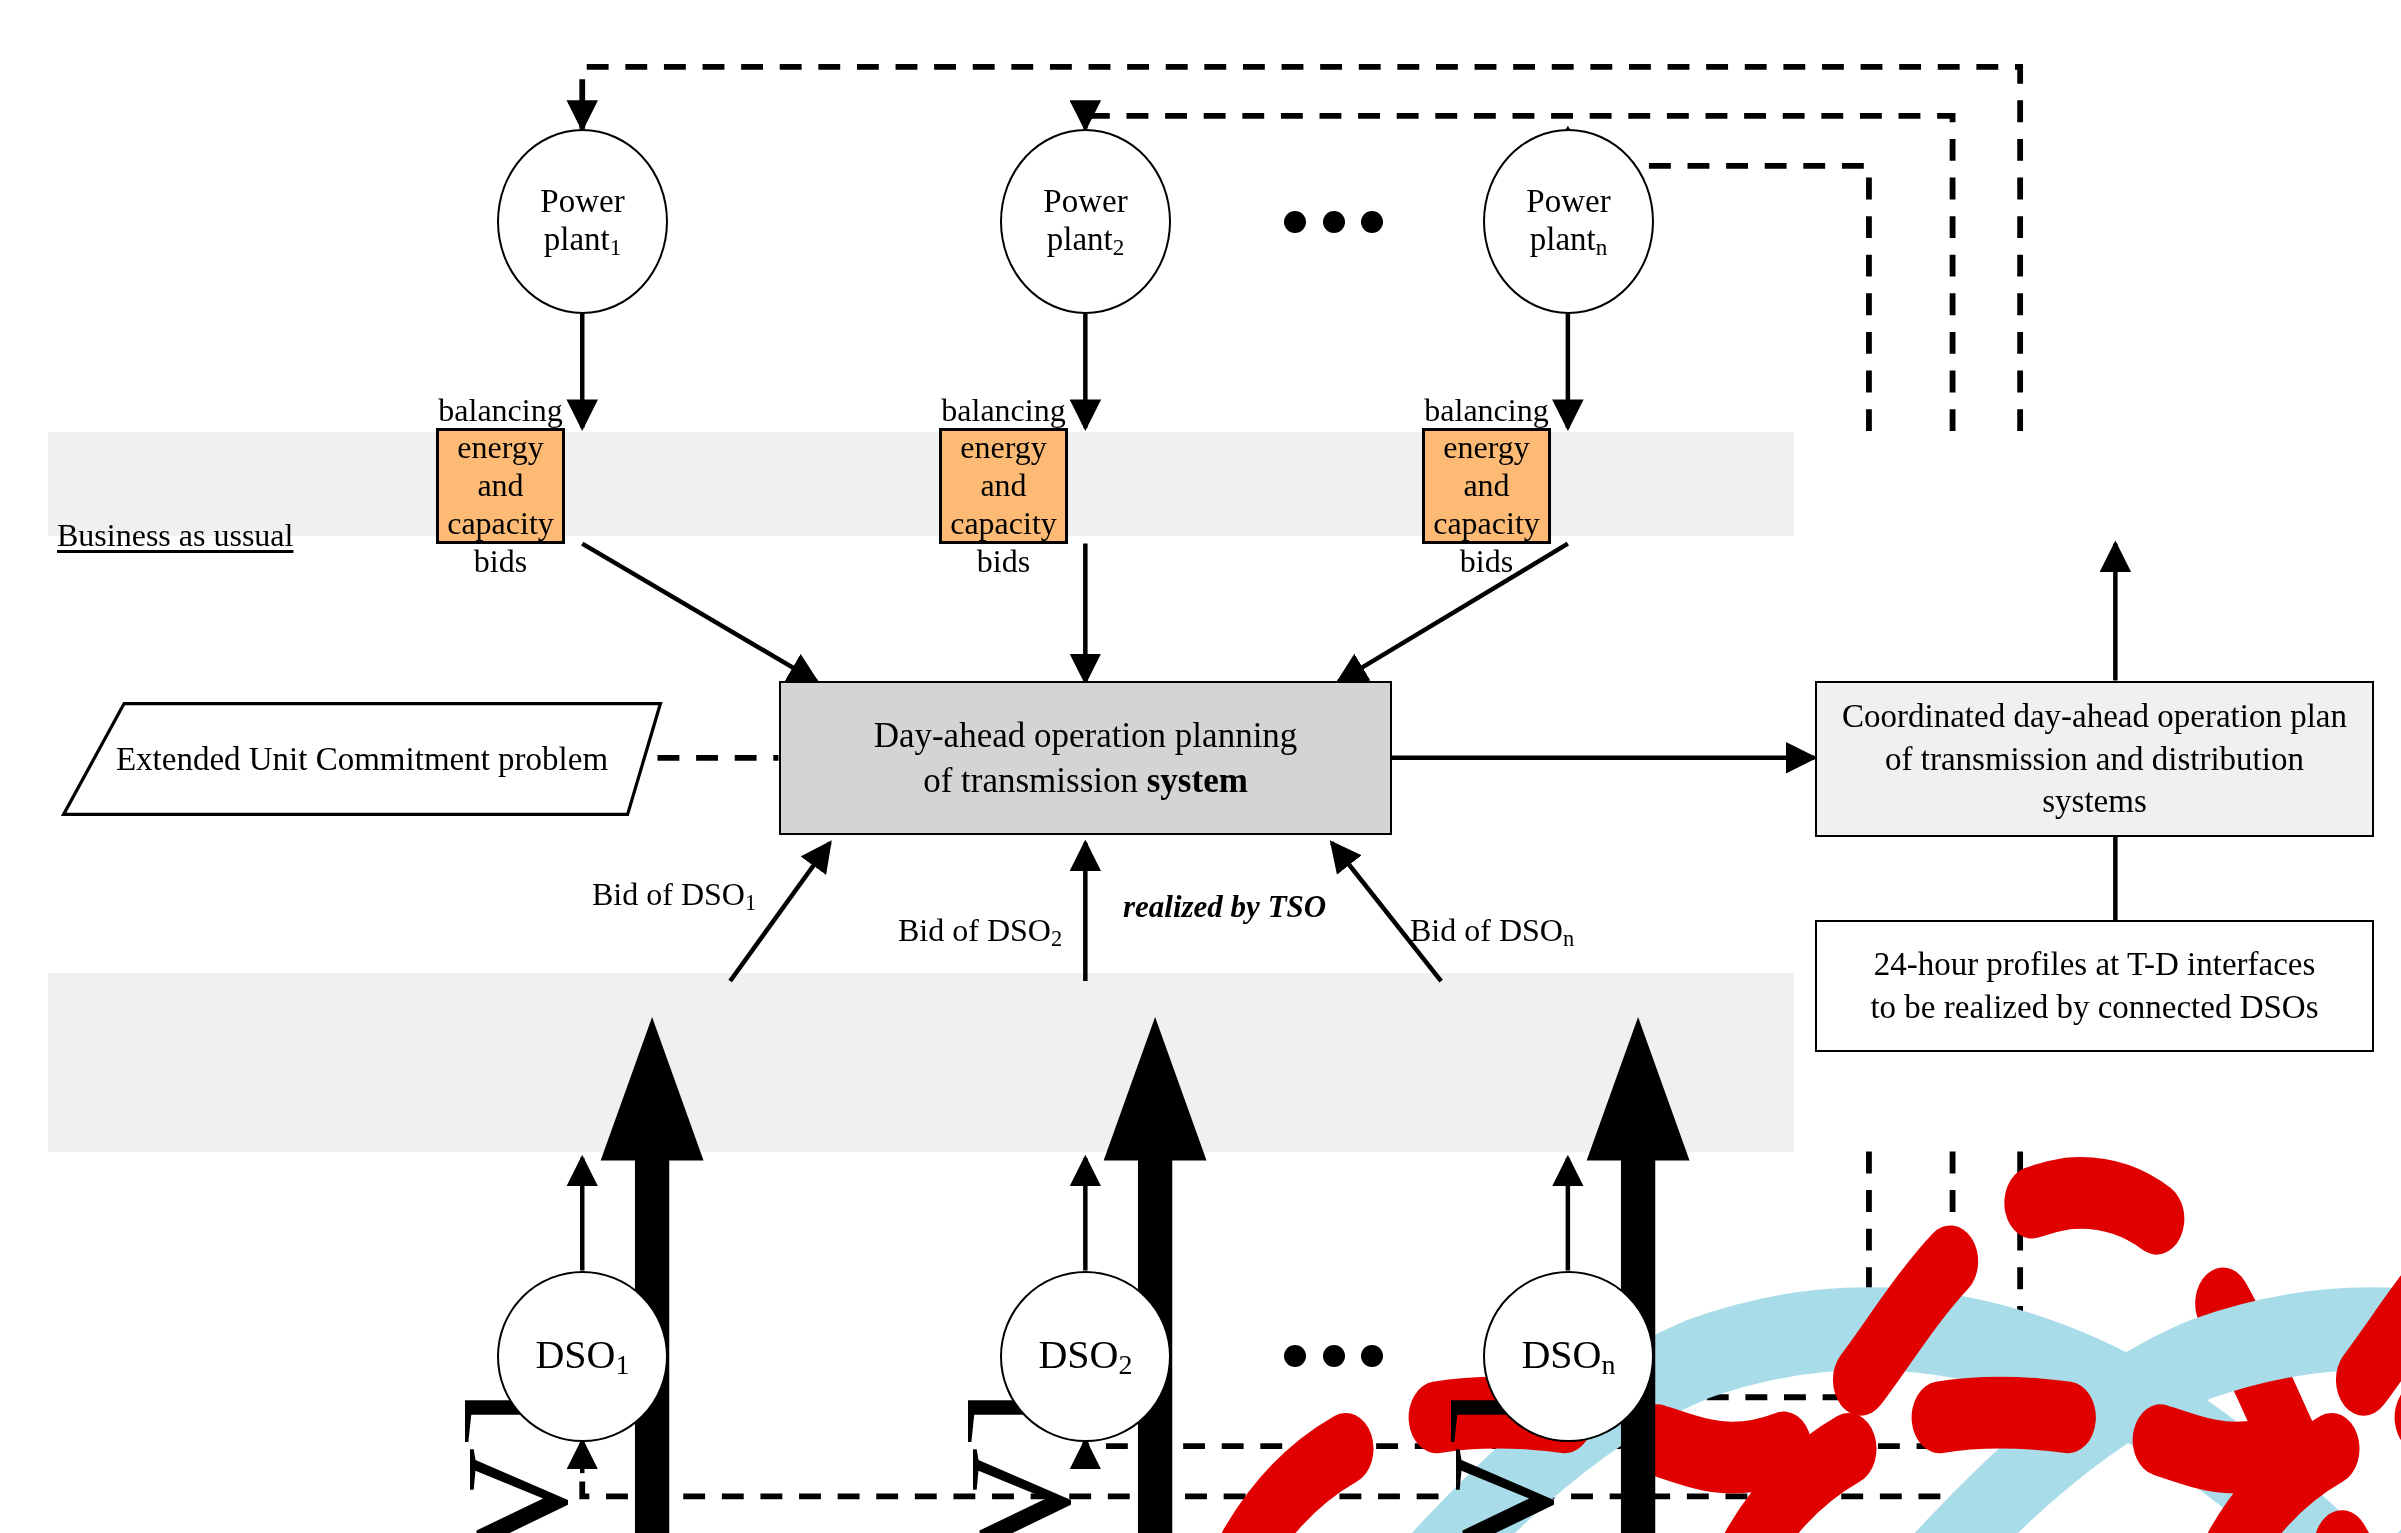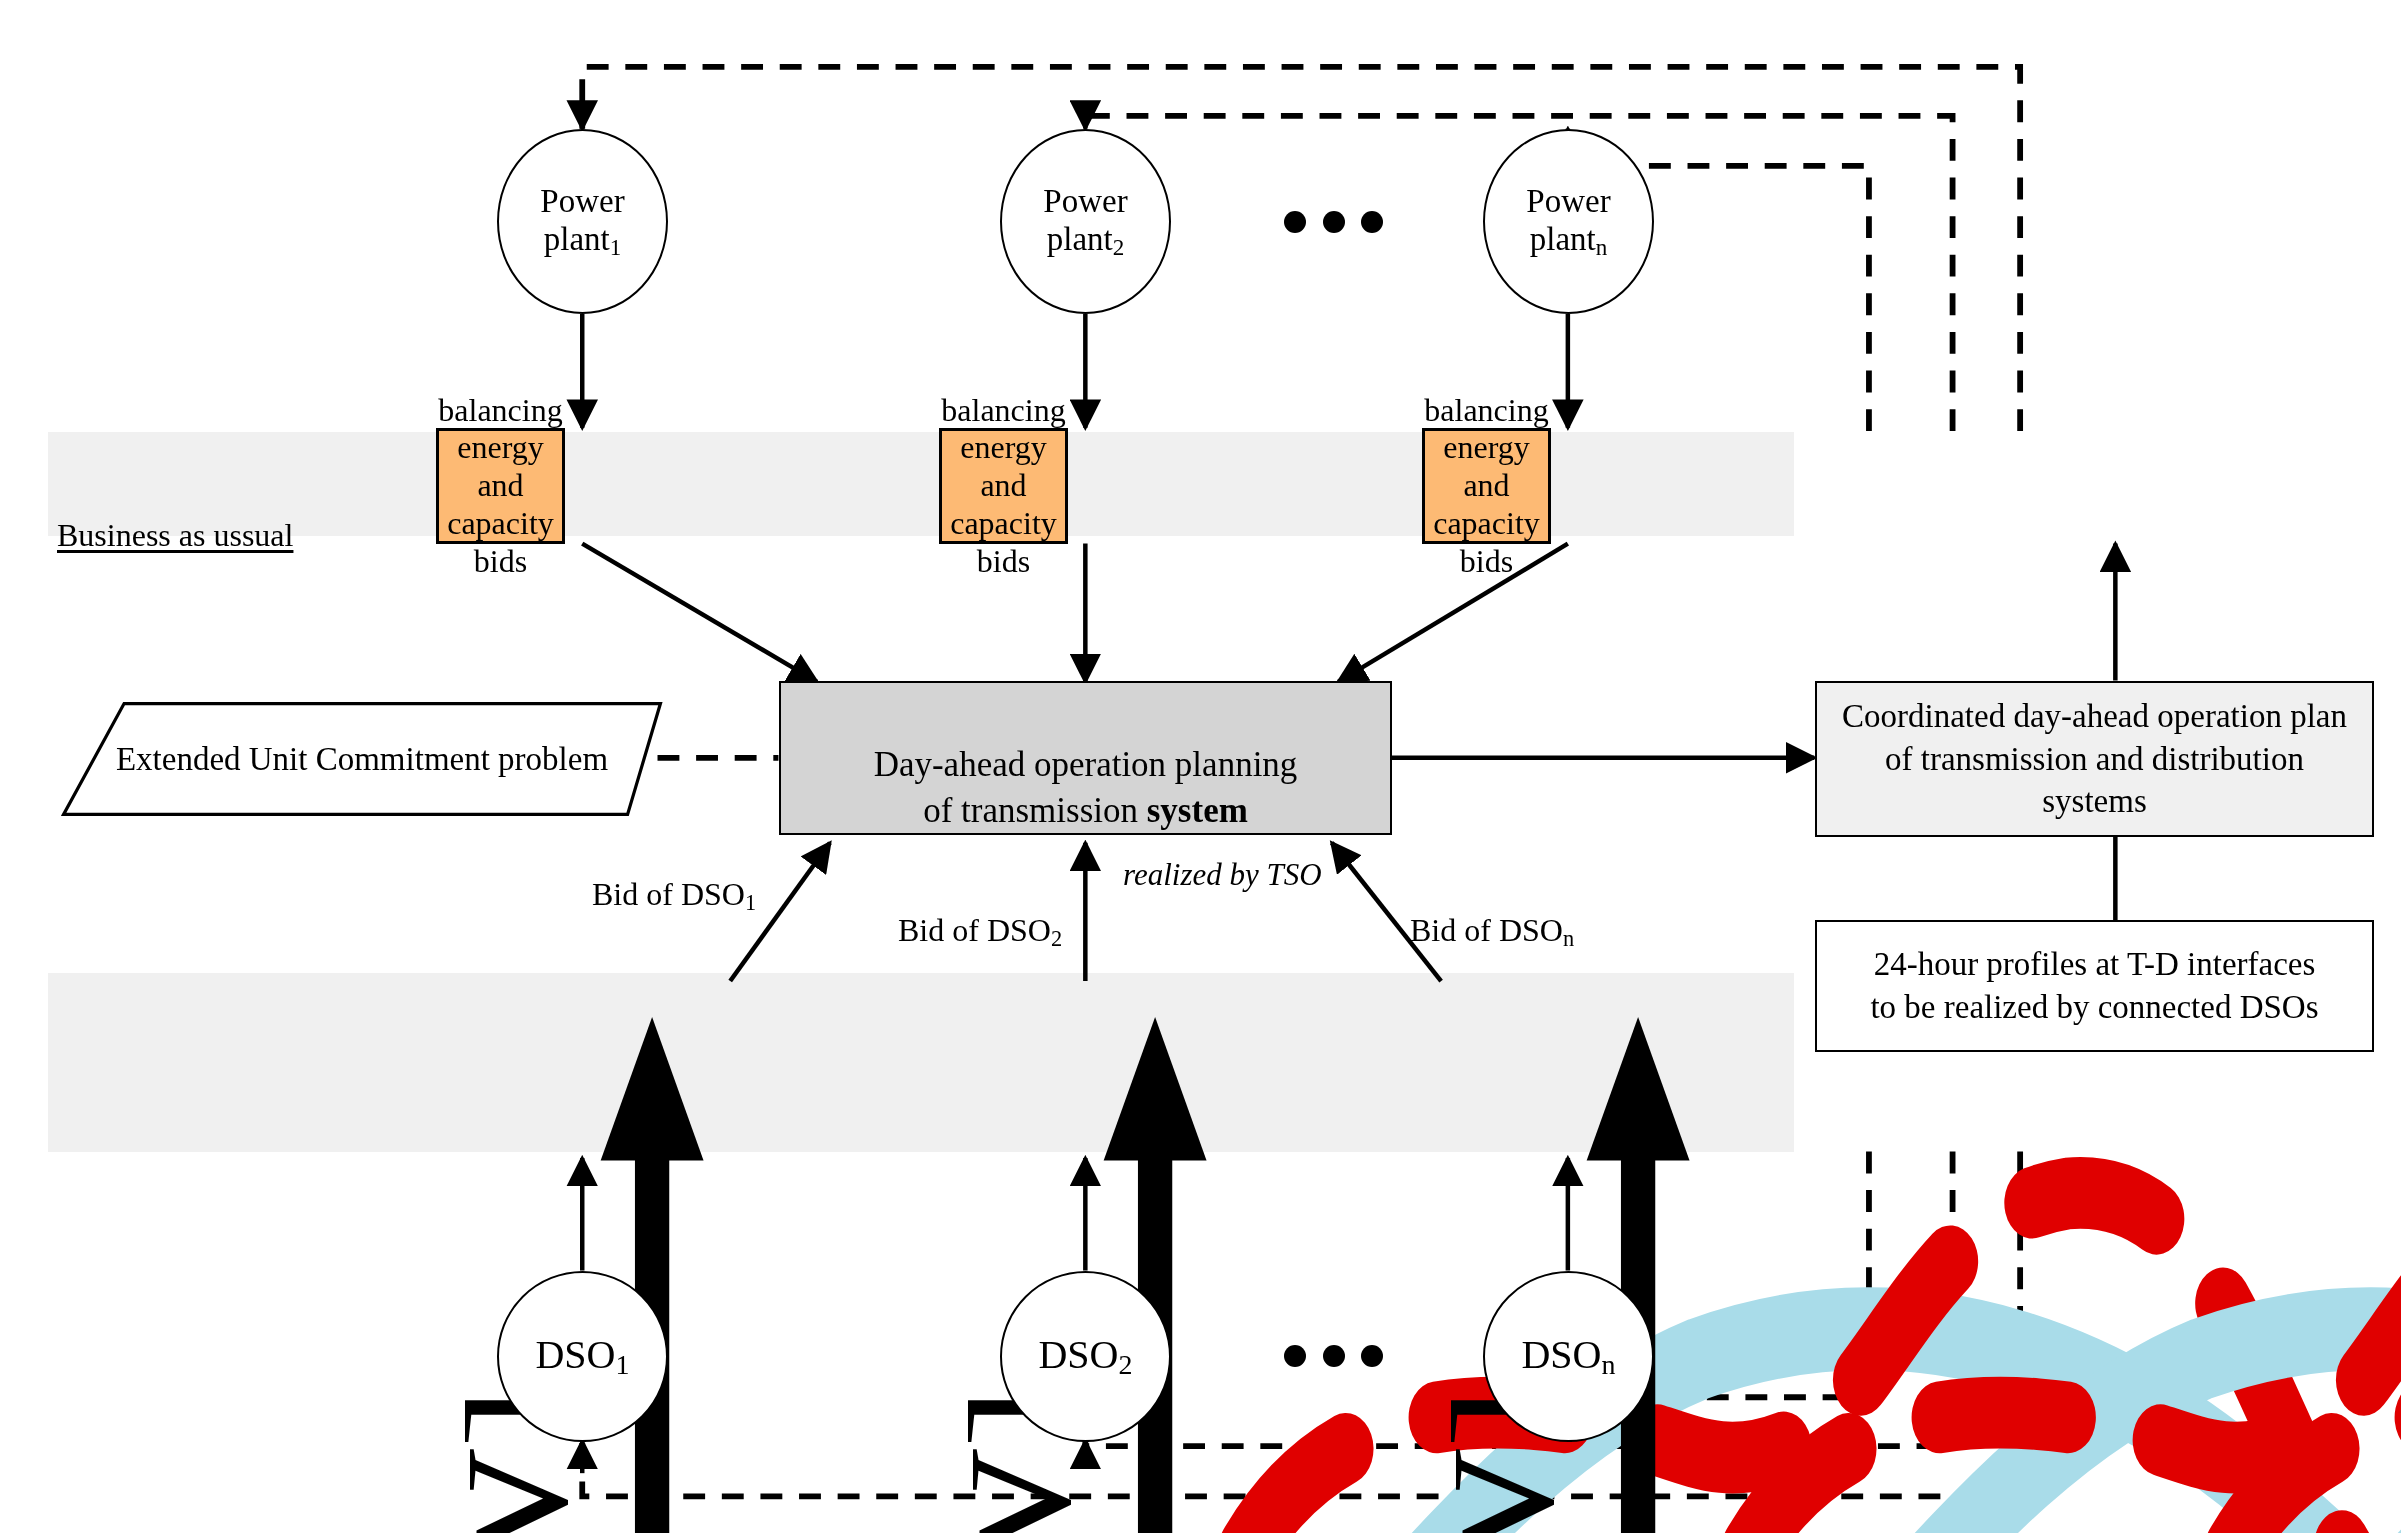--- a/index.html
+++ b/index.html
@@ -142,28 +142,28 @@
   </div>
 
 
   <div style="position:absolute;left:61px;top:701px;width:602px;height:116px;">
     <svg viewBox="0 0 935 180" preserveAspectRatio="none" style="position:absolute;left:0;top:0;width:602px;height:116px;">
       <polygon points="98,4 931,4 880,176 4,176" fill="#ffffff" stroke="#000" stroke-width="5"></polygon>
     </svg>
     <div style="position:absolute;left:0;top:0;width:602px;height:116px;display:flex;align-items:center;justify-content:center;font-size:33px;">Extended Unit Commitment problem</div>
   </div>
 
-  <div class="node grayproc" style="left:779px;top:681px;width:613px;height:154px;align-items:flex-end;">
+  <div class="node grayproc" style="left:779px;top:681px;width:613px;height:154px;">
     <div>
       <span>Day-ahead operation planning</span><br>
       <span>of transmission </span><span class="bold">system</span>
     </div>
   </div>
 
-  <div class="freetext ital" style="left:1123px;top:808px;width:270px;">realized by TSO</div>
+  <div class="freetext ital" style="left:1123px;top:840px;width:270px;font-weight:bold;">realized by TSO</div>
 
   <div class="node lightbox" style="left:1815px;top:681px;width:559px;height:156px;">
     <div>
       <span>Coordinated day-ahead operation plan</span><br>
       <span>of transmission and distribution</span><br>
       <span>systems</span>
     </div>
   </div>
 
   <div class="node plainbox" style="left:1815px;top:920px;width:559px;height:132px;text-align:center;">

